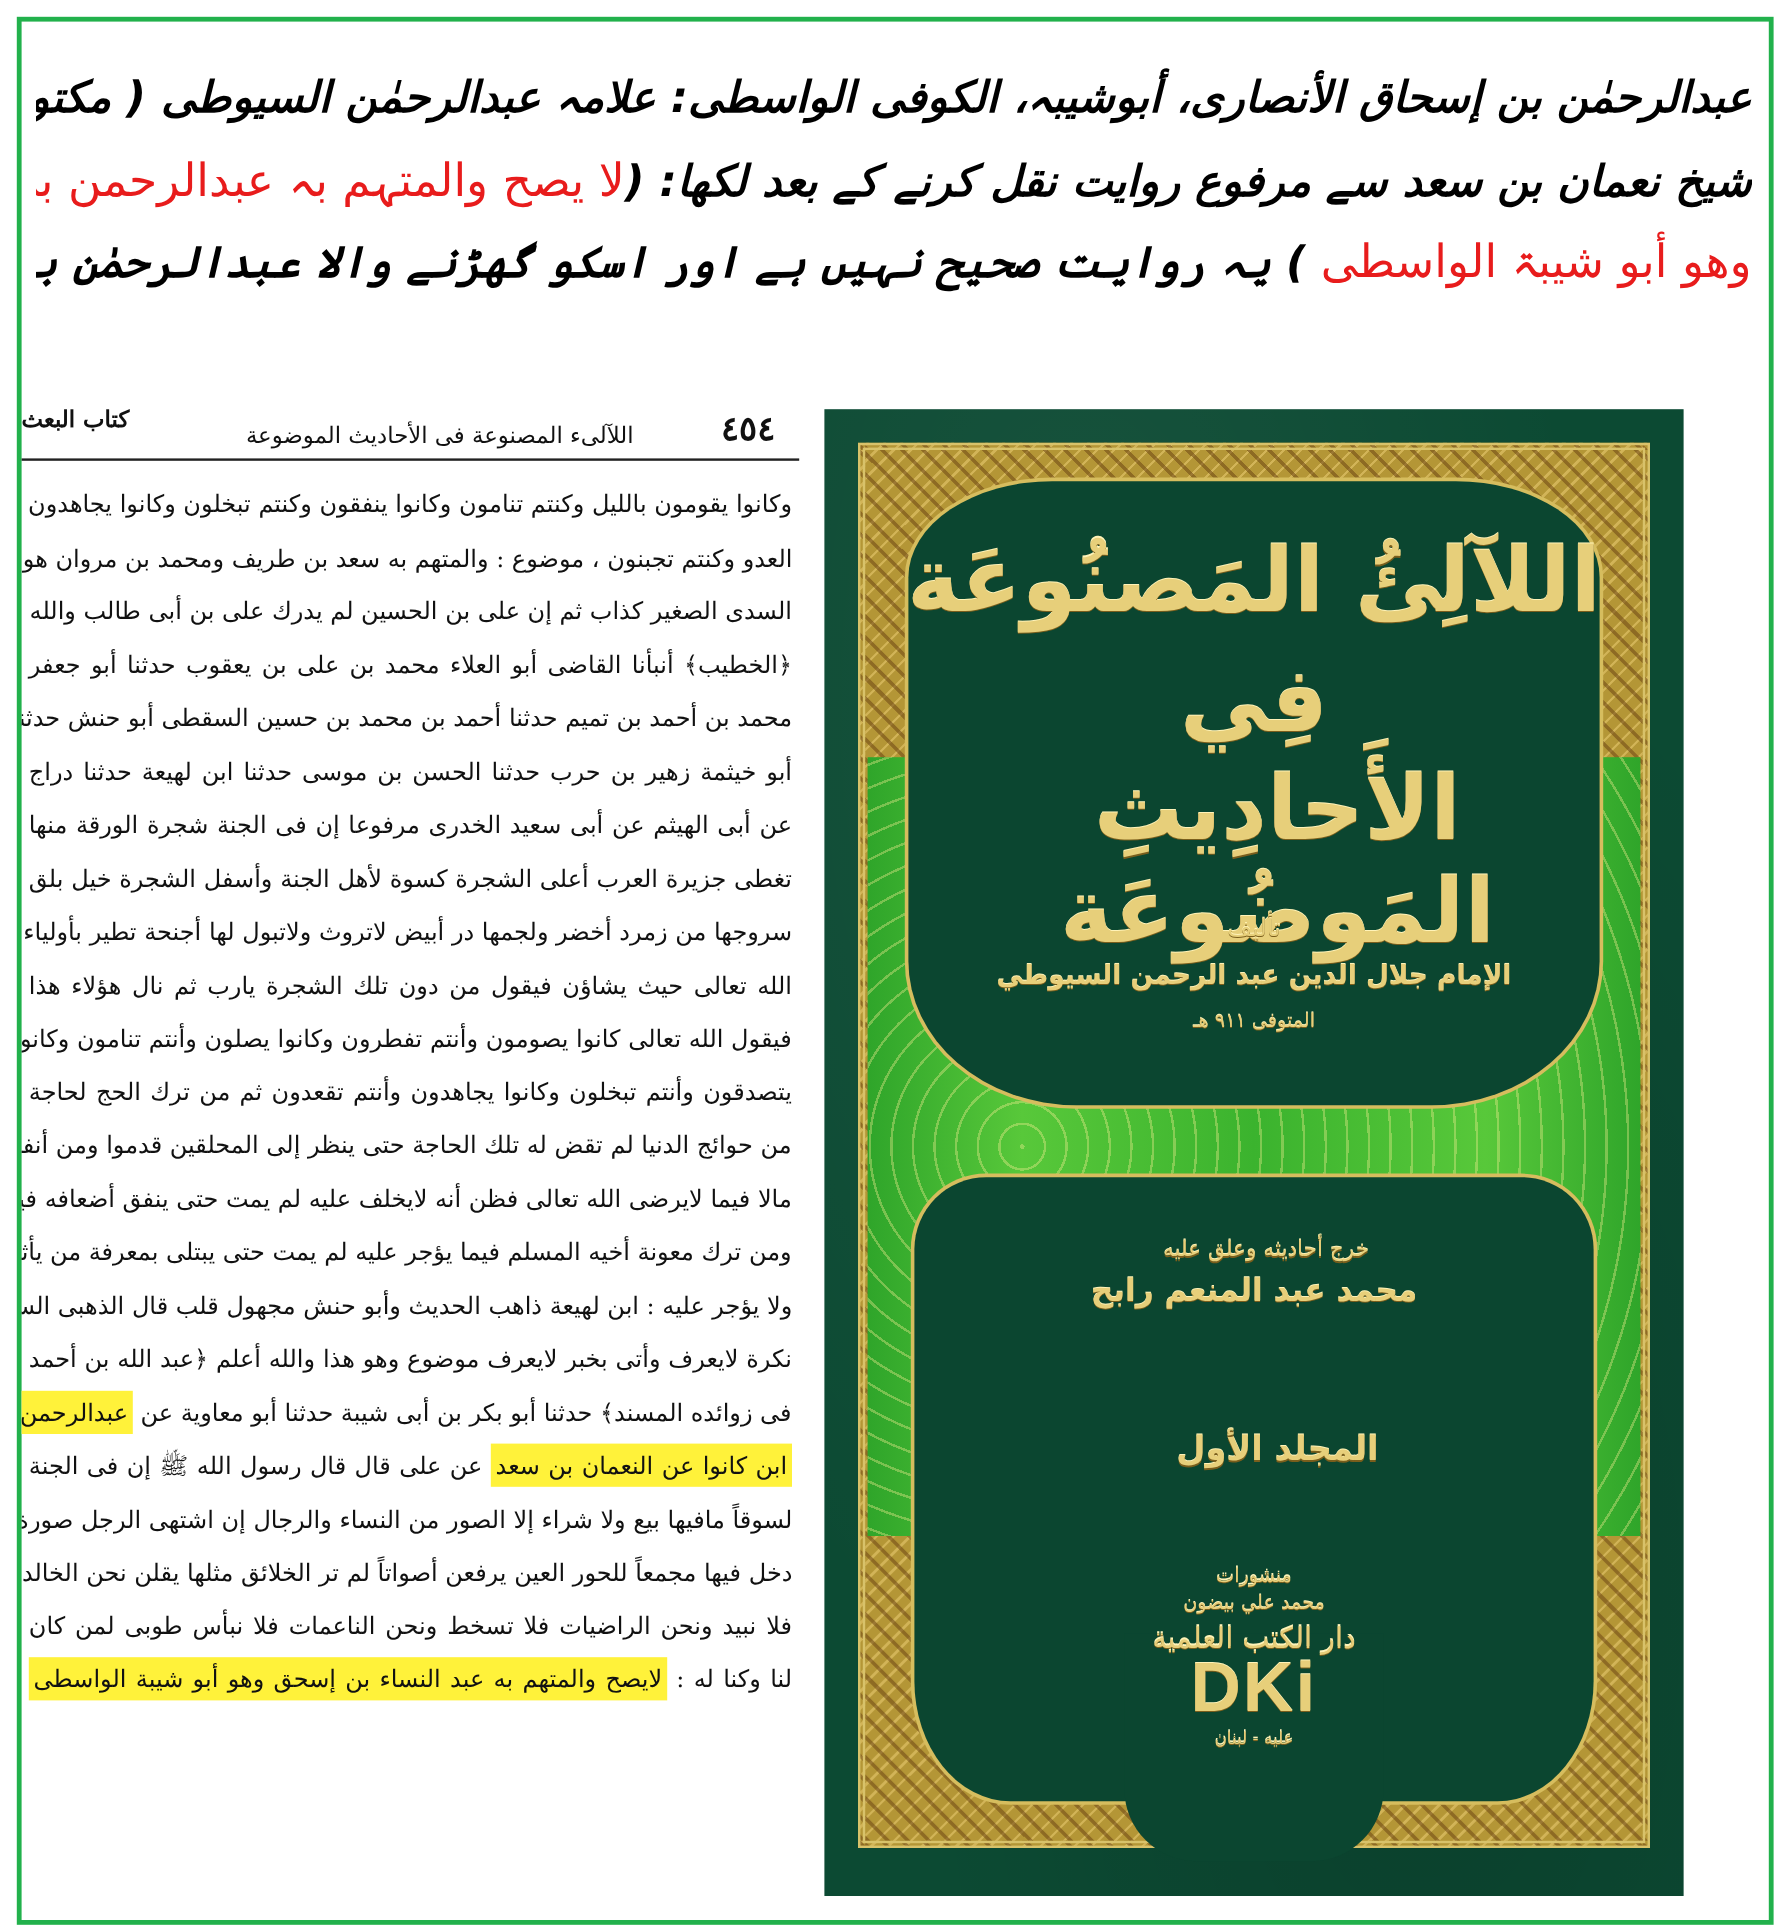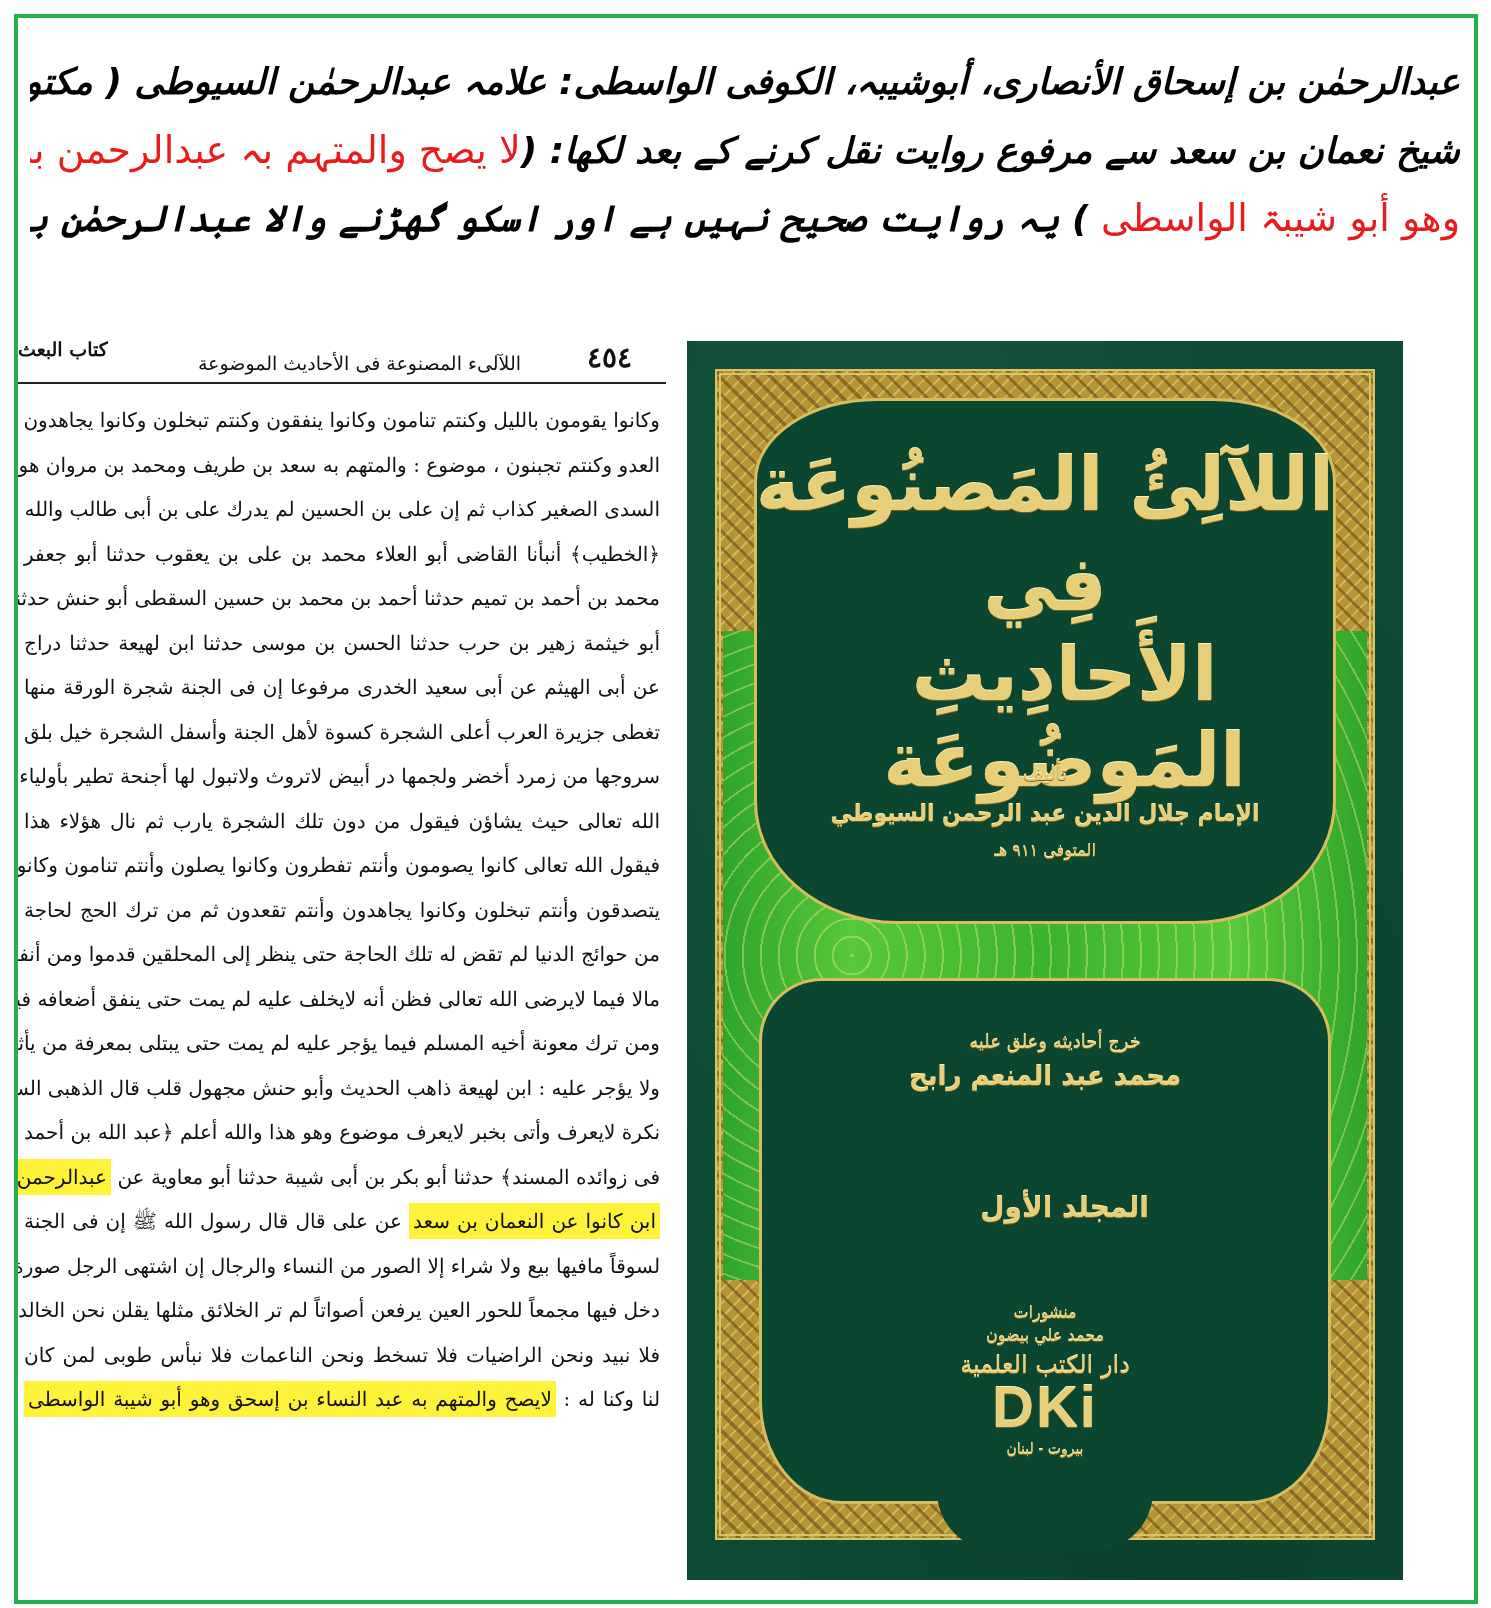--- a/index.html
+++ b/index.html
@@ -26,21 +26,21 @@
   .page {
     position: absolute; left: 18px; top: 334px; width: 648px; height: 1262px;
     direction: rtl;
     font-family: "DejaVu Serif", serif;
   }
   .page-header {
     position: relative; height: 50px; border-bottom: 2px solid #222;
     display: flex; align-items: flex-end; justify-content: space-between;
     padding: 0 4px 8px 4px;
   }
-  .ph-number { font-size: 28px; font-weight: bold; margin-right: 30px; }
+  .ph-number { font-size: 28px; font-weight: bold; margin-right: 16px; }
   .ph-title { font-size: 19px; flex: 1; text-align: center; margin-left: 110px; }
   .ph-chapter { font-size: 19px; font-weight: bold; position: absolute; left: 0; top: 4px; }
 
   .page-body { margin-top: 14px; }
   .page-line {
     height: 44.5px; line-height: 44.5px; font-size: 20px;
     white-space: nowrap; overflow: hidden; text-align: justify;
     text-align-last: justify; padding: 0 6px;
   }
   .hl { background: #fff23a; padding: 6px 4px; }
@@ -168,14 +168,14 @@
   <div class="gold bk-by">تأليف</div>
   <div class="gold bk-author">الإمام جلال الدين عبد الرحمن السيوطي</div>
   <div class="gold bk-died">المتوفى ٩١١ هـ</div>
   <div class="gold bk-editor-label">خرج أحاديثه وعلق عليه</div>
   <div class="gold bk-editor">محمد عبد المنعم رابح</div>
   <div class="gold bk-volume">المجلد الأول</div>
   <div class="gold bk-pub1">منشورات</div>
   <div class="gold bk-pub2">محمد علي بيضون</div>
   <div class="gold bk-pub3">دار الكتب العلمية</div>
   <div class="gold bk-dki">DKi</div>
-  <div class="gold bk-city">بيروت - لبنان</div>
+  <div class="gold bk-city">عليه - لبنان</div>
 </div>
 
 </body></html>

